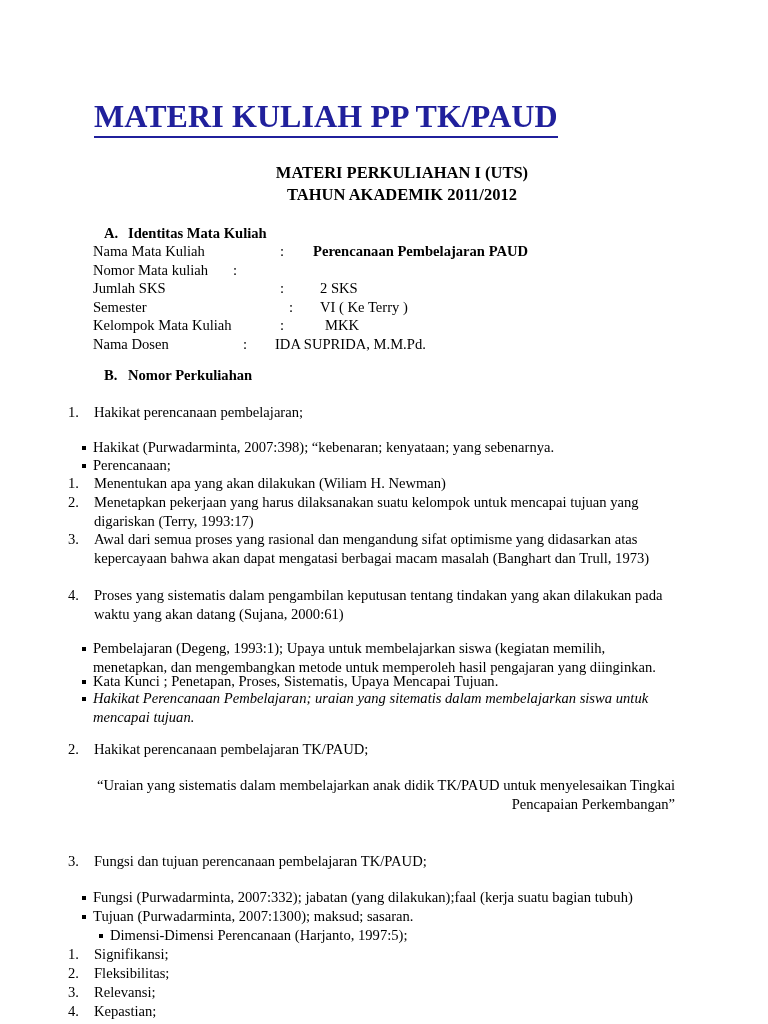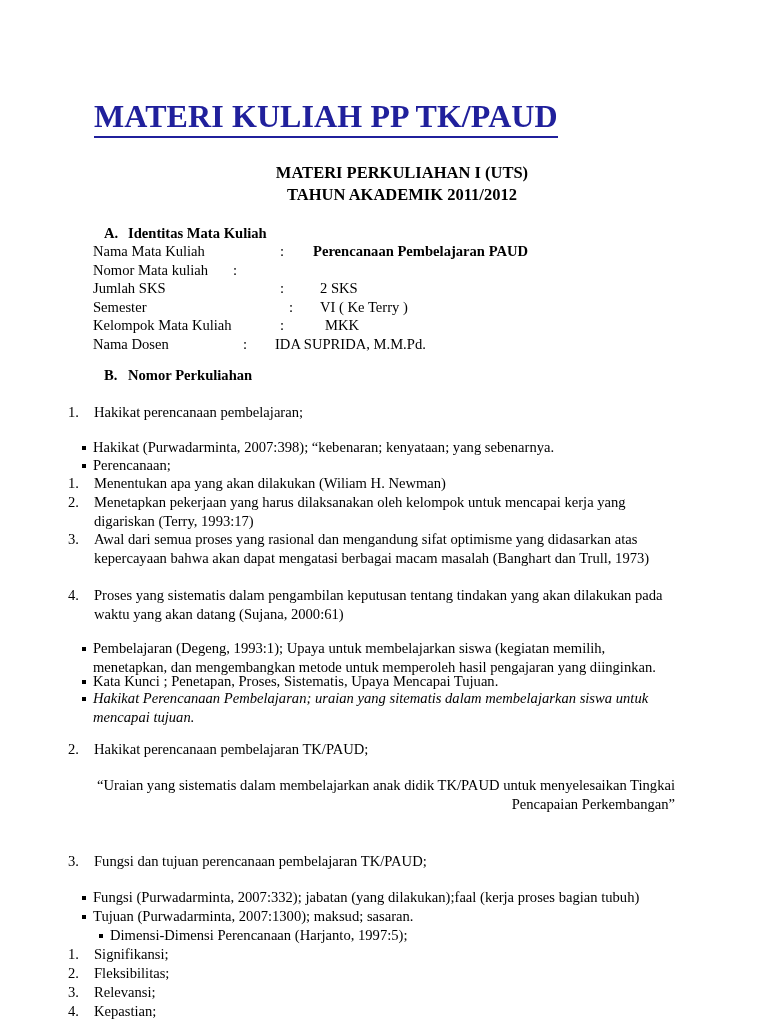--- a/index.html
+++ b/index.html
@@ -183,21 +183,21 @@
     <span class="bsq"></span>
     <span class="body">Perencanaan;</span>
   </div>
 
   <div class="num-item" style="left:68px; top:474px; width:607px;">
     <span class="marker">1.</span>
     <span class="body">Menentukan apa yang akan dilakukan (Wiliam H. Newman)</span>
   </div>
   <div class="num-item" style="left:68px; top:493px; width:607px;">
     <span class="marker">2.</span>
-    <span class="body">Menetapkan pekerjaan yang harus dilaksanakan oleh kelompok untuk mencapai kerja yang digariskan (Terry, 1993:17)</span>
+    <span class="body">Menetapkan pekerjaan yang harus dilaksanakan suatu kelompok untuk mencapai tujuan yang digariskan (Terry, 1993:17)</span>
   </div>
   <div class="num-item" style="left:68px; top:530px; width:607px;">
     <span class="marker">3.</span>
     <span class="body">Awal dari semua proses yang rasional dan mengandung sifat optimisme yang didasarkan atas kepercayaan bahwa akan dapat mengatasi berbagai macam masalah (Banghart dan Trull, 1973)</span>
   </div>
   <div class="num-item" style="left:68px; top:586px; width:607px;">
     <span class="marker">4.</span>
     <span class="body">Proses yang sistematis dalam pengambilan keputusan tentang tindakan yang akan dilakukan pada waktu yang akan datang (Sujana, 2000:61)</span>
   </div>
 
@@ -220,21 +220,21 @@
   </div>
   <div class="plain-block" style="left:93px; top:776px; width:582px;"><span>“Uraian yang sistematis dalam membelajarkan anak didik TK/PAUD untuk menyelesaikan Tingkai Pencapaian Perkembangan”</span></div>
 
   <div class="num-item nowrap" style="left:68px; top:852px; width:600px;">
     <span class="marker">3.</span>
     <span class="body">Fungsi dan tujuan perencanaan pembelajaran TK/PAUD;</span>
   </div>
 
   <div class="bullet-item nowrap" style="left:82px; top:888px; width:600px;">
     <span class="bsq"></span>
-    <span class="body">Fungsi (Purwadarminta, 2007:332); jabatan (yang dilakukan);faal (kerja proses bagian tubuh)</span>
+    <span class="body">Fungsi (Purwadarminta, 2007:332); jabatan (yang dilakukan);faal (kerja suatu bagian tubuh)</span>
   </div>
   <div class="bullet-item nowrap" style="left:82px; top:907px; width:600px;">
     <span class="bsq"></span>
     <span class="body">Tujuan (Purwadarminta, 2007:1300); maksud; sasaran.</span>
   </div>
   <div class="bullet-item nowrap" style="left:99px; top:926px; width:600px;">
     <span class="bsq"></span>
     <span class="body">Dimensi-Dimensi Perencanaan (Harjanto, 1997:5);</span>
   </div>
 

